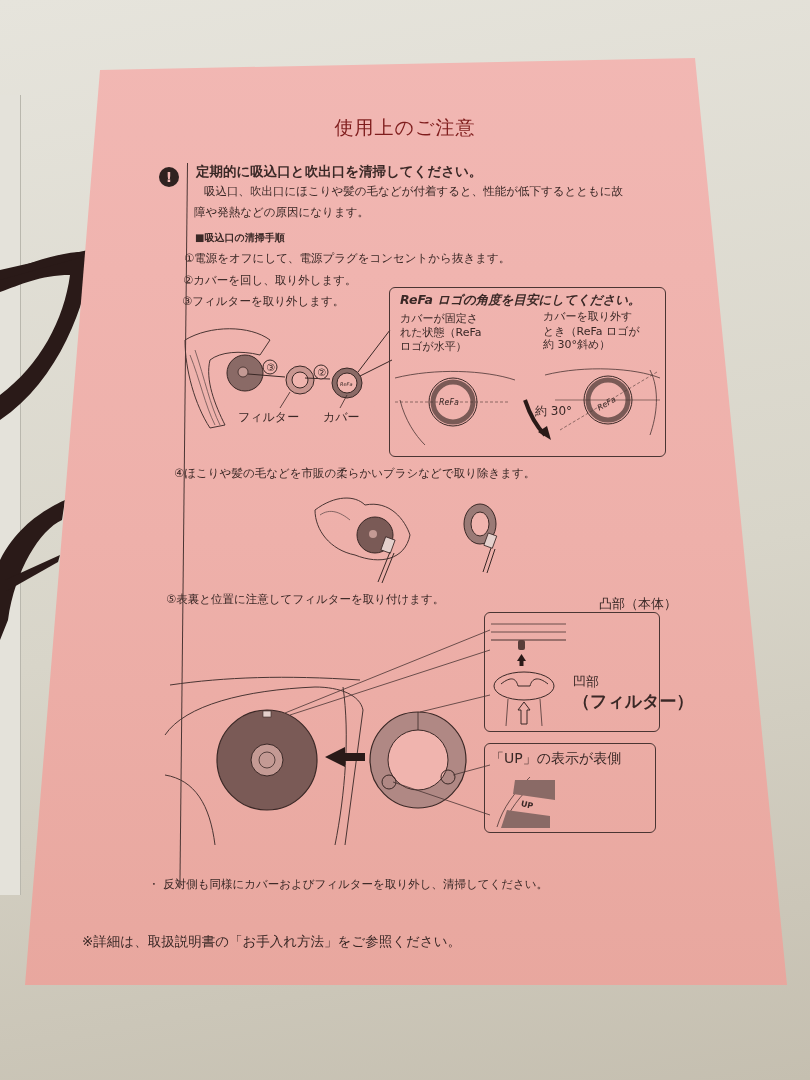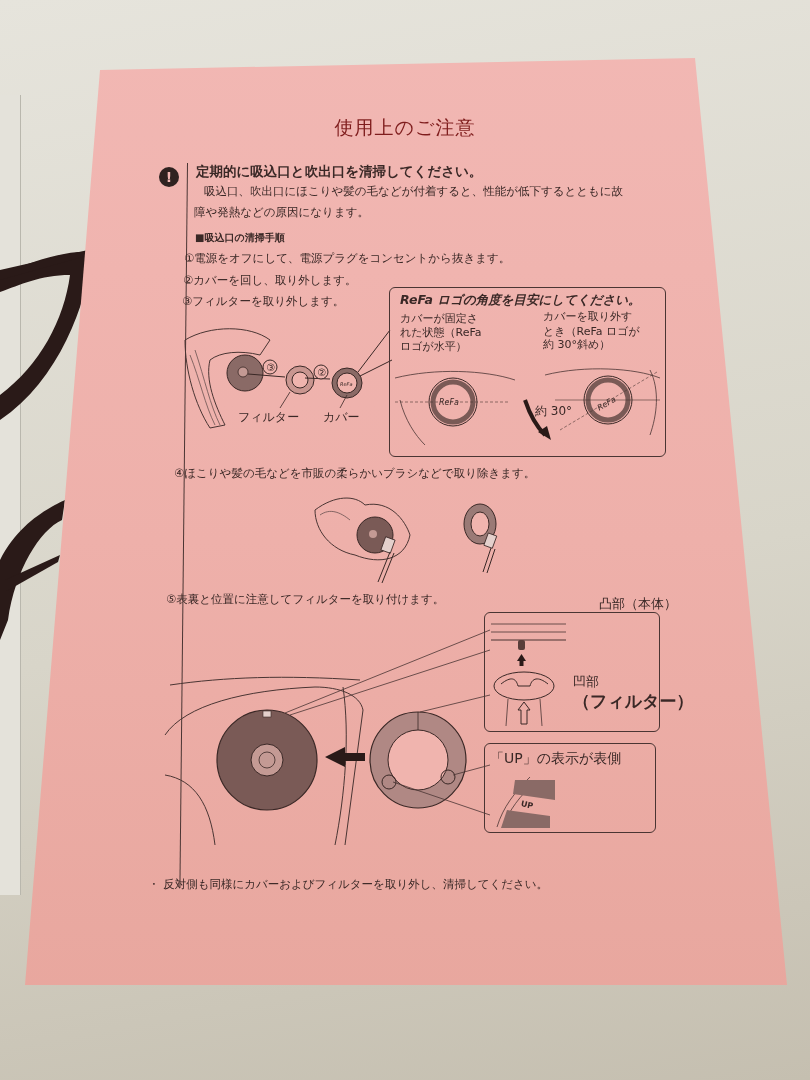--- a/index.html
+++ b/index.html
@@ -185,13 +185,14 @@
   <svg class="ill" style="left:495px; top:772px;" width="70" height="56">
     <path d="M2 55 C 8 35, 20 20, 35 5" fill="none" stroke="#4a3533" stroke-width="0.8"></path>
     <path d="M8 55 C 14 38, 25 24, 40 10" fill="none" stroke="#4a3533" stroke-width="0.8"></path>
     <path d="M20 8 L 60 8 L 60 28 L 18 22 Z" fill="#8a6a66"></path>
     <path d="M12 38 L 55 44 L 55 56 L 6 56 Z" fill="#8a6a66"></path>
     <text x="26" y="35" font-size="8" font-weight="bold" fill="#3a2826" transform="rotate(12 30 32)">UP</text>
   </svg>
 
   <div class="t step" style="left:148px; top:877px;">・ 反対側も同様にカバーおよびフィルターを取り外し、清掃してください。</div>
 
+  <div class="t footer-note" style="left:82px; top:933px;">※詳細は、取扱説明書の「お手入れ方法」をご参照ください。</div>
 </div>
 
 </body></html>

